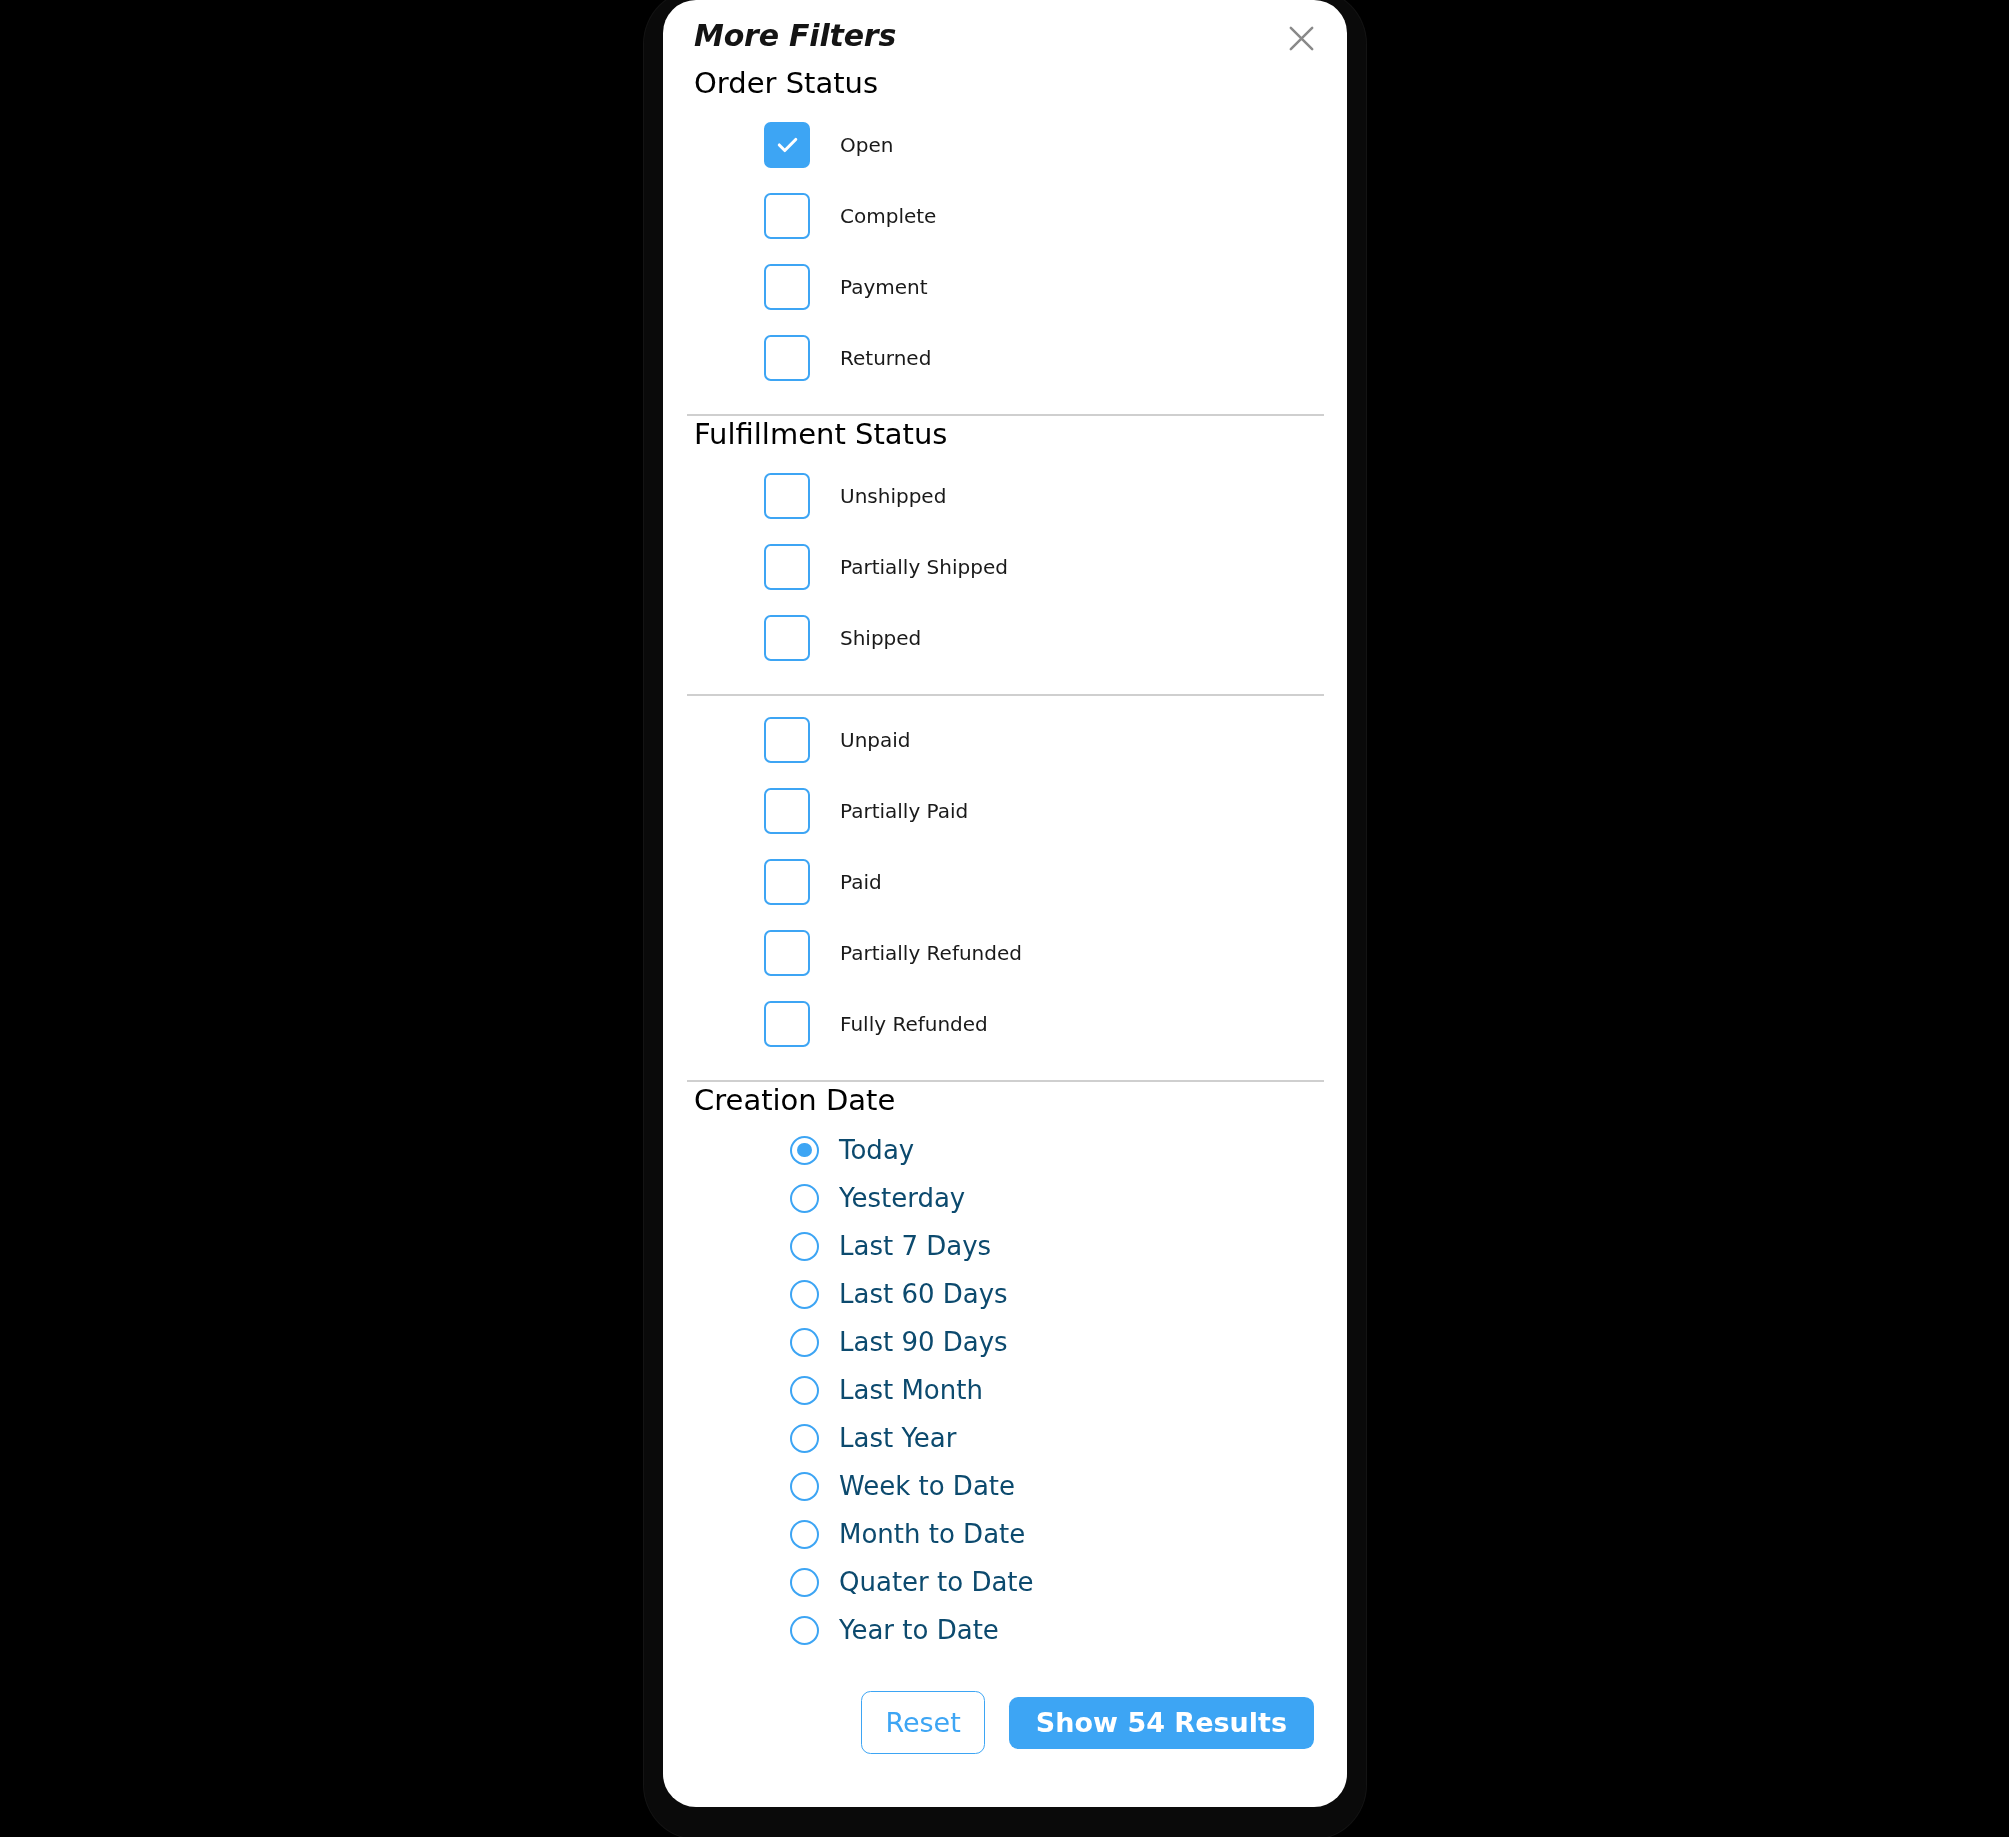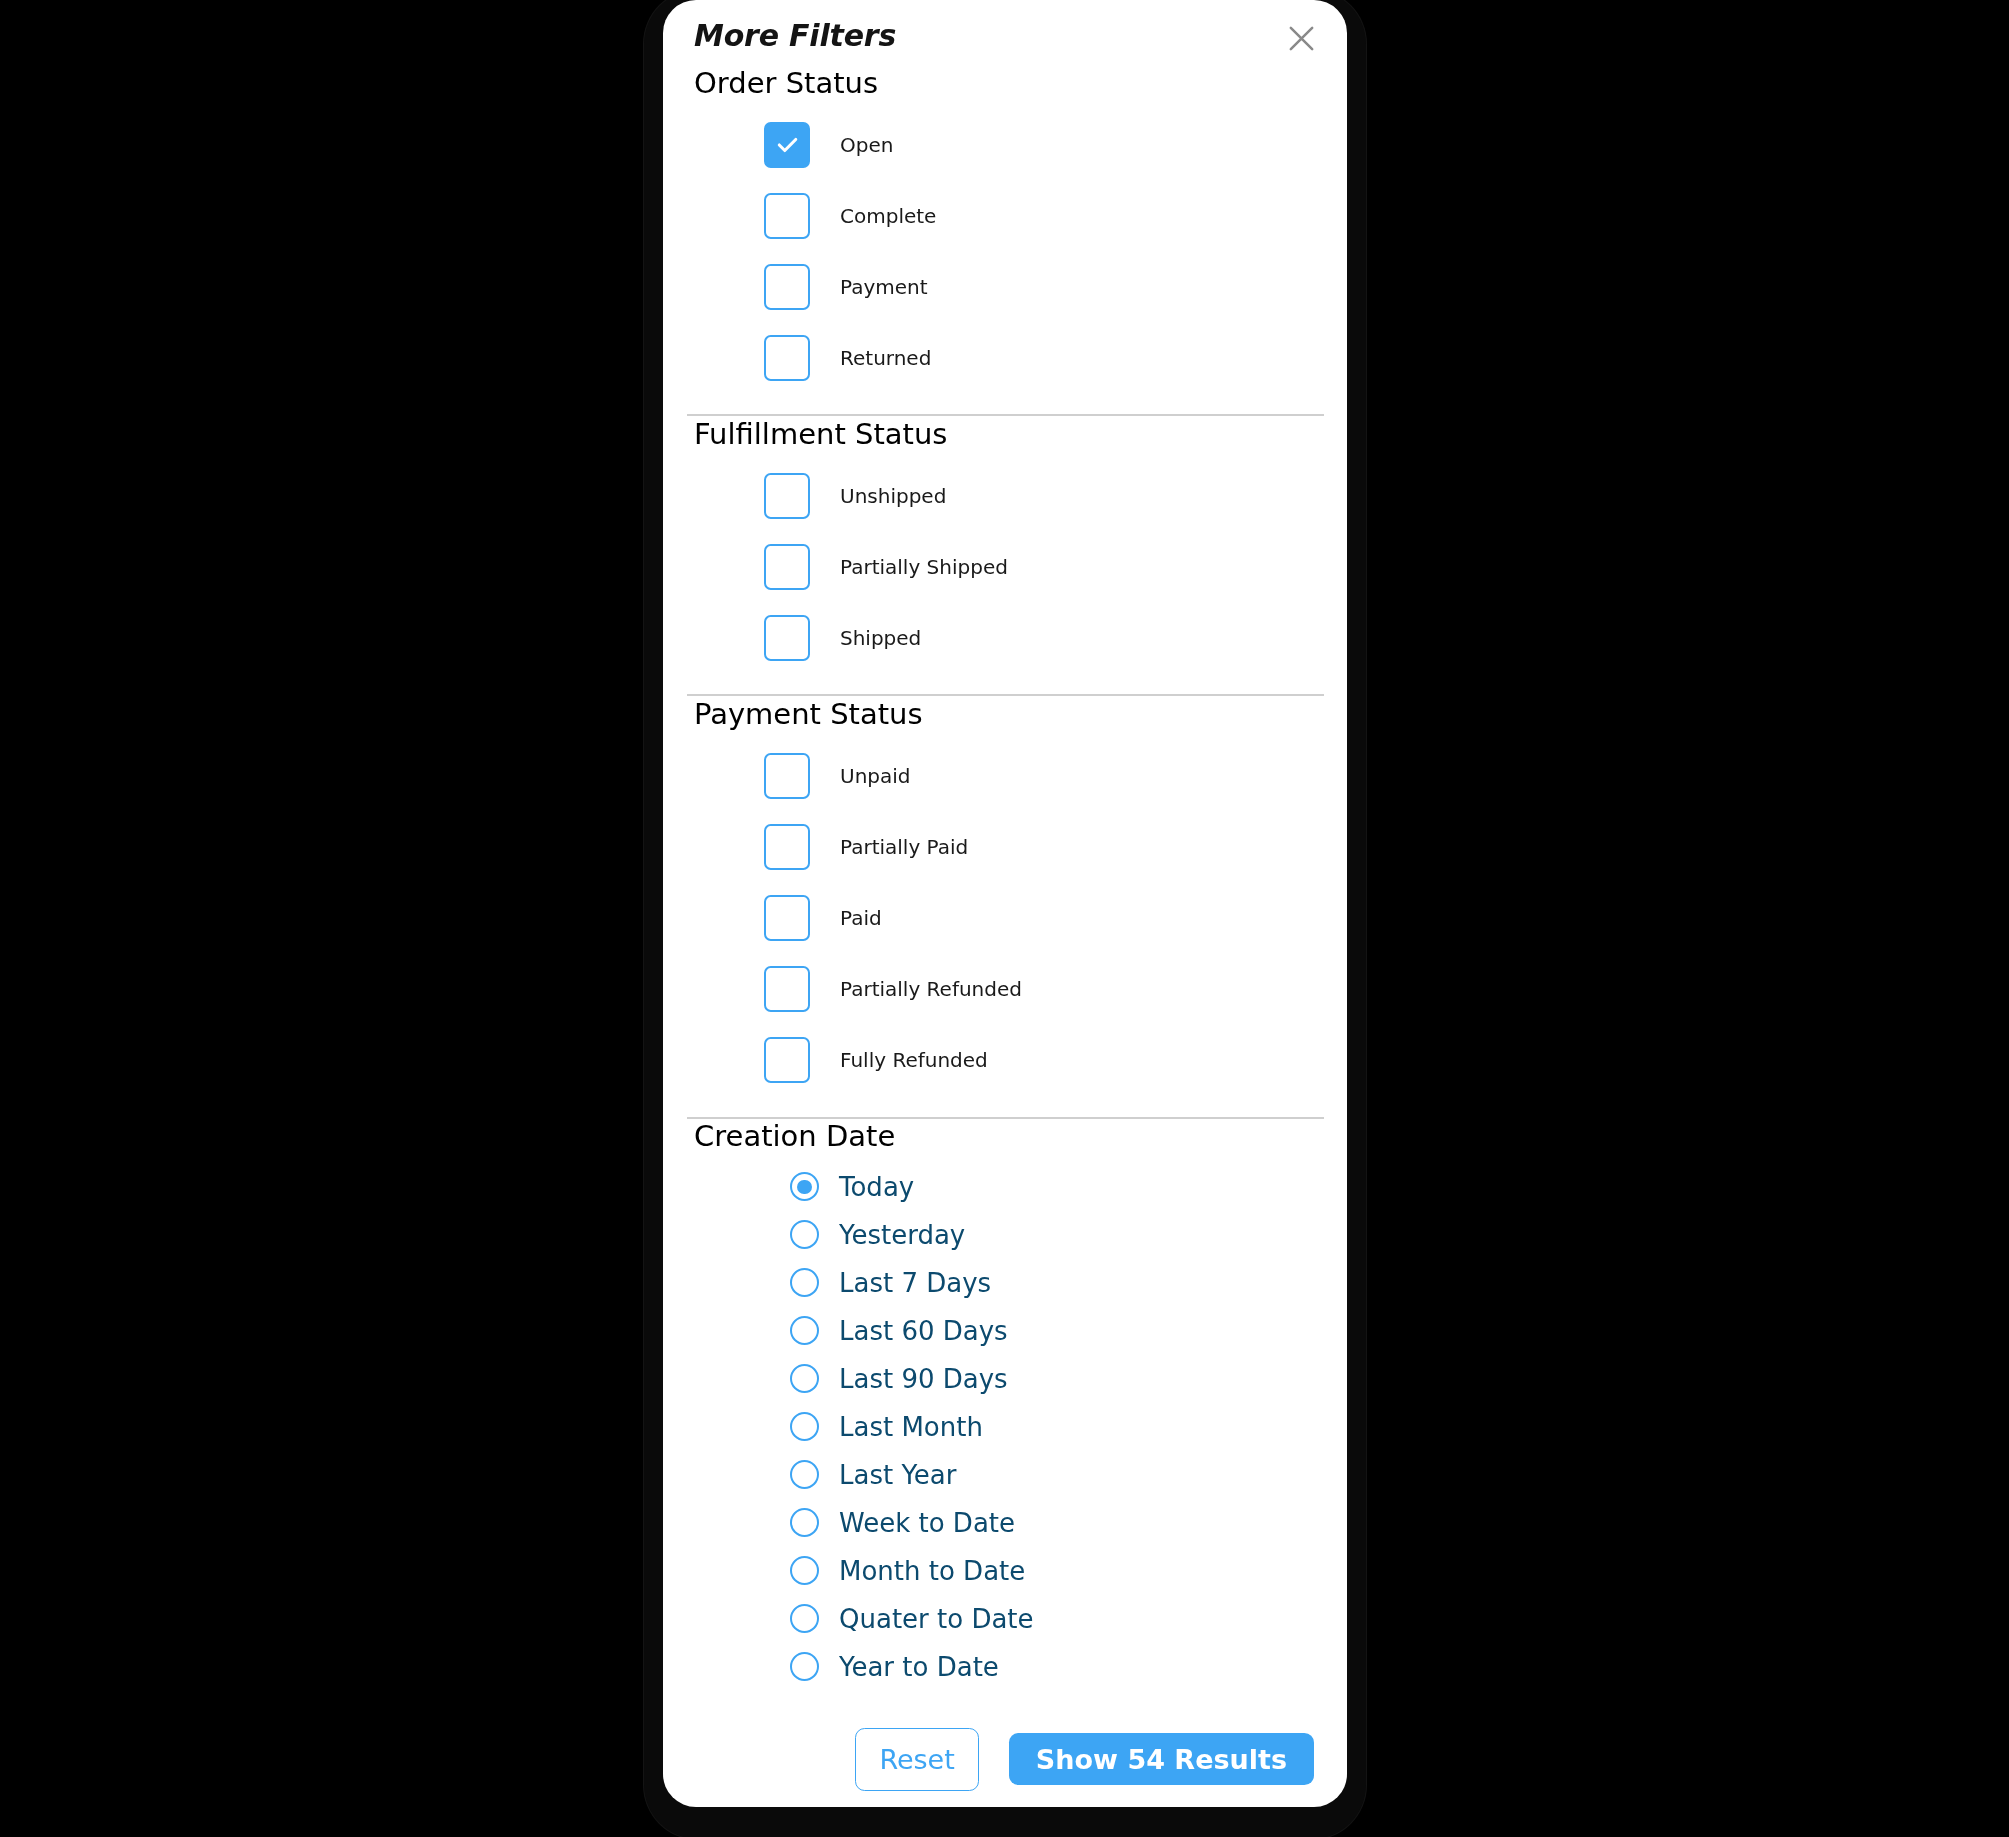--- a/index.html
+++ b/index.html
@@ -168,21 +168,21 @@
     color: #0c4a6e;
     line-height: 1;
     white-space: nowrap;
   }
 
   
   .footer {
     display: flex;
     justify-content: flex-end;
     align-items: center;
-    gap: 30px;
+    gap: 24px;
     padding: 37px 33px 0 0;
   }
   .btn-reset {
     min-width: 111px;
     height: 63px;
     padding: 0 23px;
     border: 1.9px solid #3da5f4;
     border-radius: 9.6px;
     background: #ffffff;
     color: #3da5f4;
@@ -263,21 +263,20 @@
                 <span class="cb-label">Partially Shipped</span>
               </div>
               <div class="cb-row">
                 <span class="cb-box"></span>
                 <span class="cb-label">Shipped</span>
               </div>
             </div>
           </div>
           <div class="divider"></div>
           <div class="section">
-            <div class="section-title">Payment Status</div>
             <div class="options">
               <div class="cb-row">
                 <span class="cb-box"></span>
                 <span class="cb-label">Unpaid</span>
               </div>
               <div class="cb-row">
                 <span class="cb-box"></span>
                 <span class="cb-label">Partially Paid</span>
               </div>
               <div class="cb-row">

